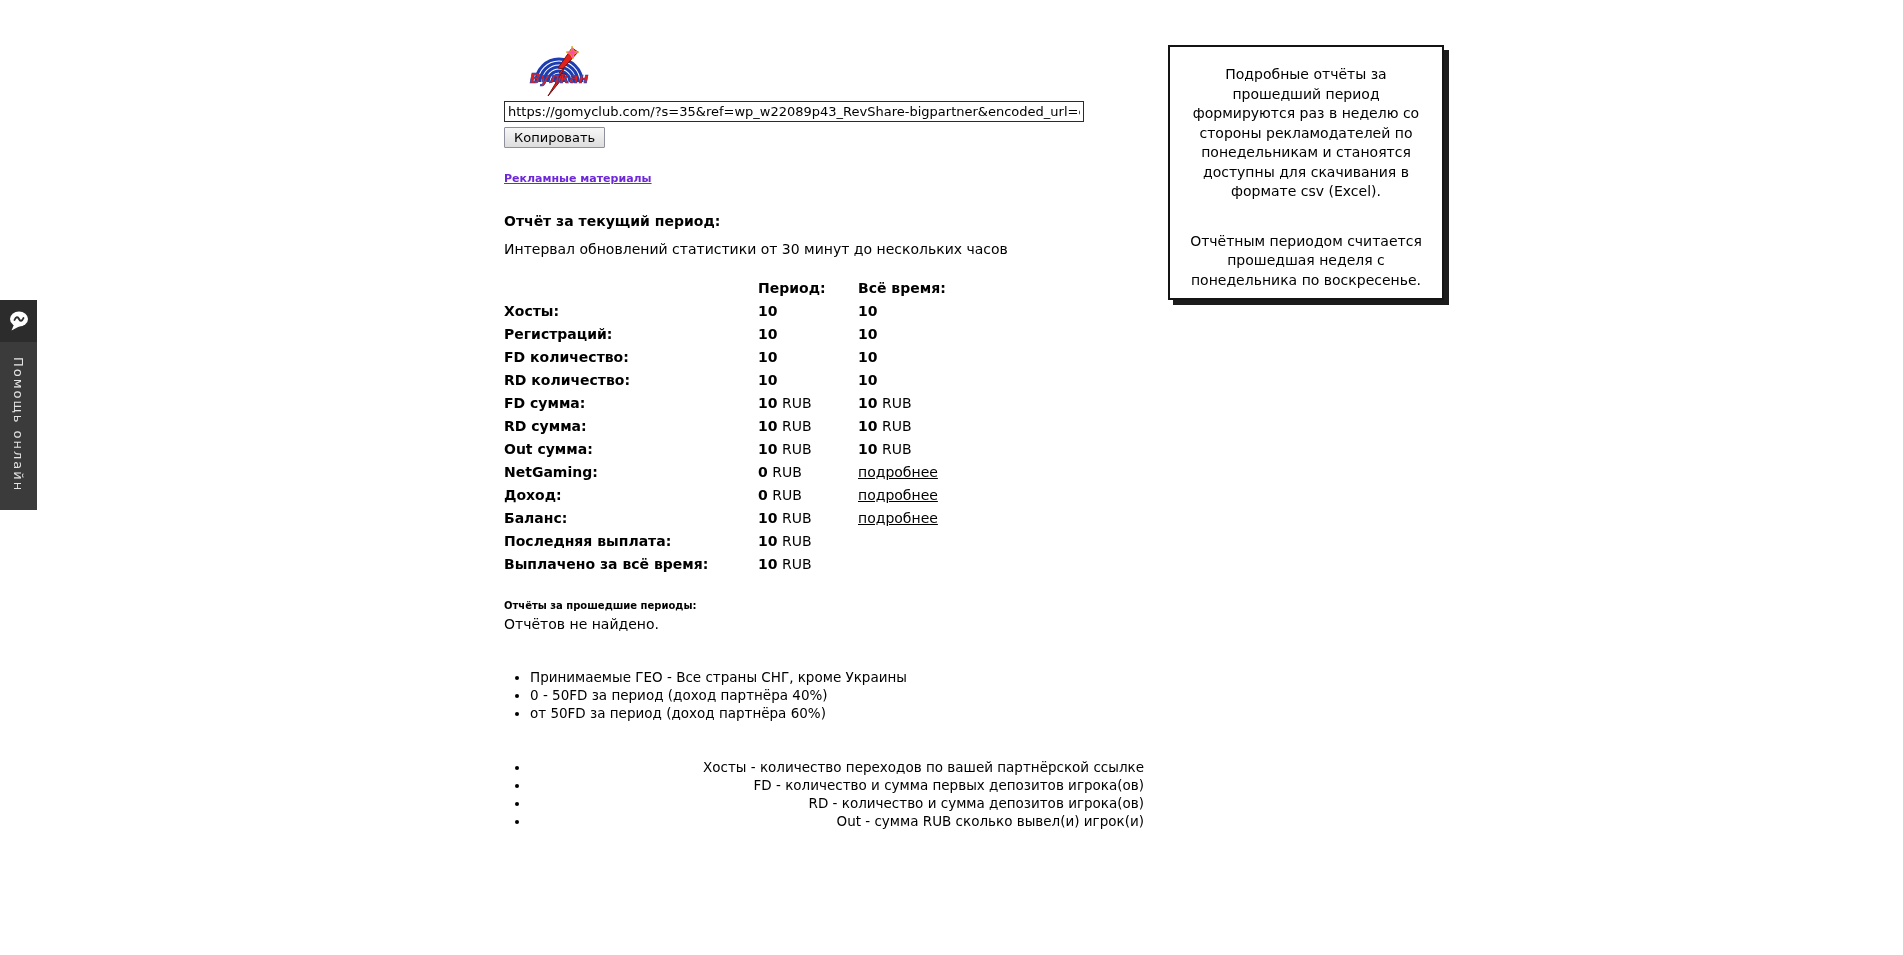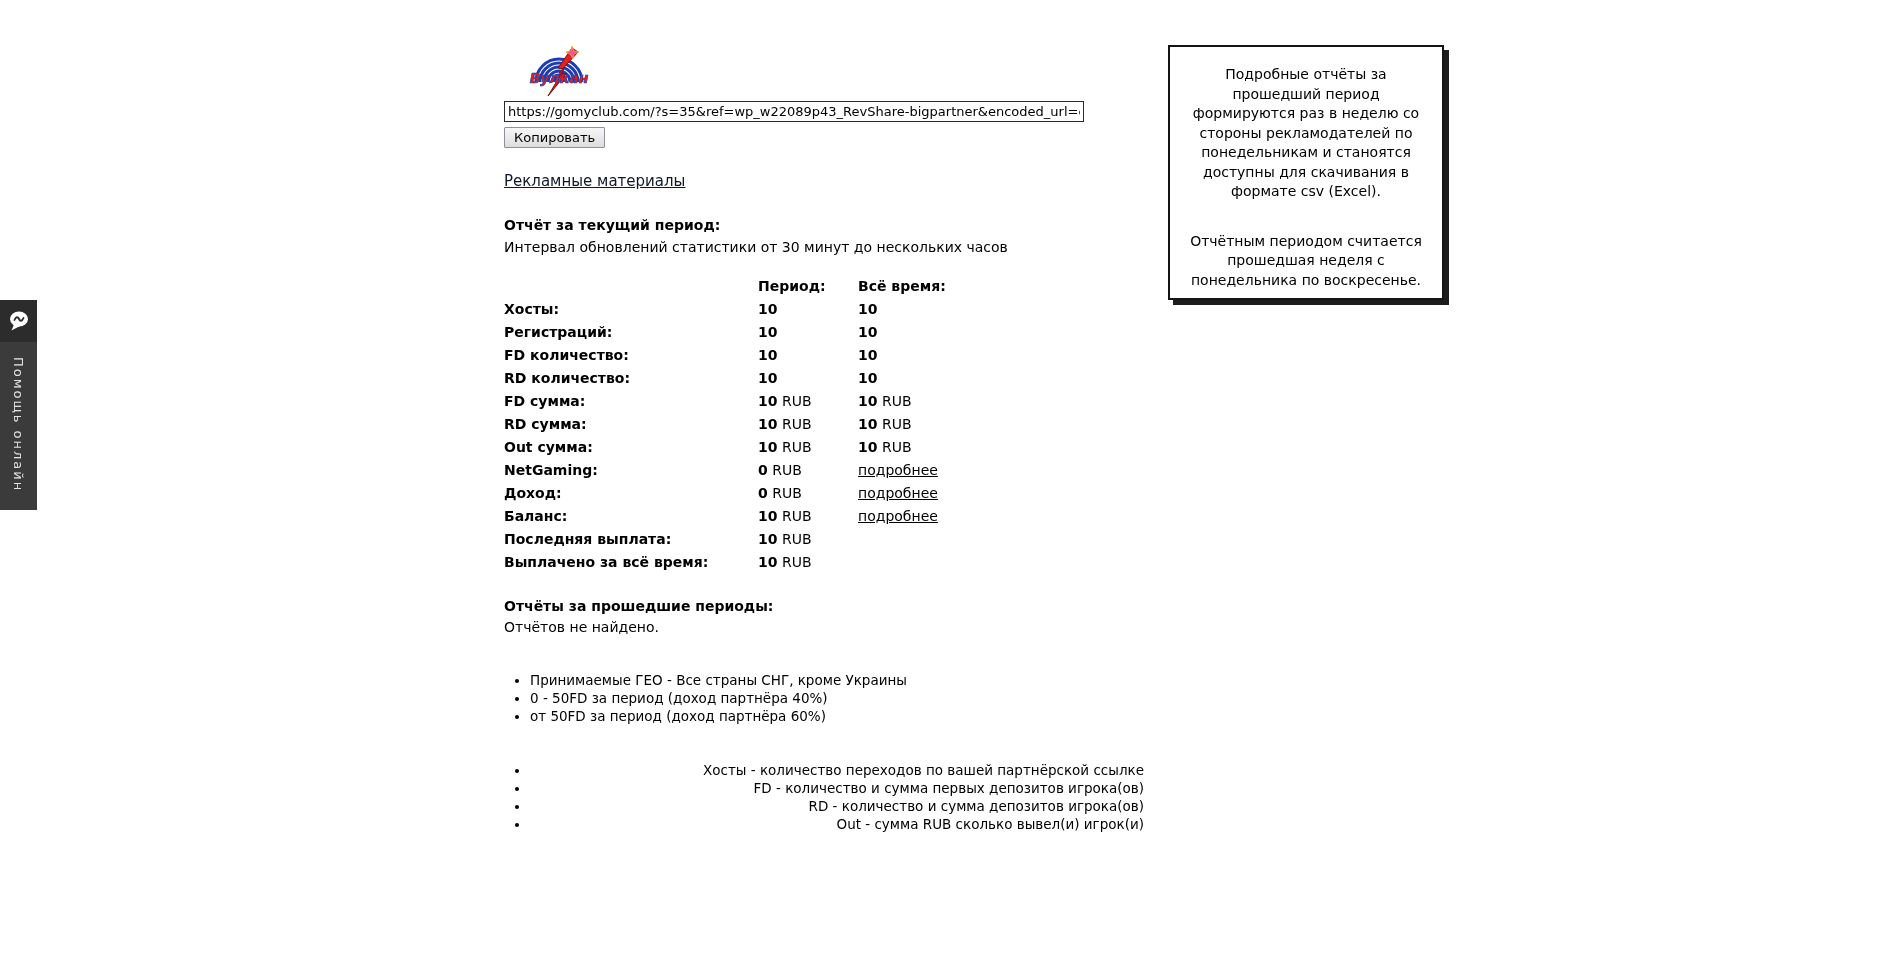--- a/index.html
+++ b/index.html
@@ -18,41 +18,41 @@
   }
   .copy-btn {
     margin-top: 5px; padding: 2px 9px; font-size: 13px; color: #000;
     font-family: "DejaVu Sans", sans-serif;
     border: 1px solid #8f8f9d; border-radius: 1px;
     background: linear-gradient(#f7f7f7, #dddddd);
     cursor: pointer;
   }
 
   .red-link {
-    display: inline-block; color: #0f172a; font-weight: normal;
-    font-size: 15px; text-decoration: underline; cursor: pointer;
+    display: inline-block; color: #6d28d9; font-weight: bold;
+    font-size: 11px; text-decoration: underline; cursor: pointer;
   }
   .promo-link { margin-top: 24px; }
   .back-link  { margin-top: 42px; }
 
   .section-title { margin-top: 27px; font-weight: bold; font-size: 14px; }
-  .section-sub   { margin-top: 6px; font-size: 14px; }
+  .section-sub   { margin-top: 12px; font-size: 14px; }
 
   .stats-grid, .summary-grid {
     display: grid; grid-template-columns: 254px 100px 170px;
     font-size: 14px;
   }
   .stats-grid { margin-top: 20px; }
   .summary-grid { }
   .cell { line-height: 23px; white-space: nowrap; }
   .cell.head, .cell.label { font-weight: bold; }
   .cell b { font-weight: bold; }
   .detail-link { color: #000; text-decoration: underline; cursor: pointer; }
 
-  .past-title { margin-top: 24px; font-weight: bold; font-size: 14px; }
+  .past-title { margin-top: 24px; font-weight: bold; font-size: 10px; }
   .past-empty { margin-top: 5px; font-size: 14px; }
 
   ul.bullets { margin-top: 36px; margin-left: 26px; font-size: 13.5px; }
   ul.bullets li { line-height: 18px; list-style: disc; }
   ul.bullets.second { margin-top: 36px; text-align: right; }
 
   
   .info-box {
     position: absolute; left: 1168px; top: 45px; width: 276px; height: 255px;
     background: #fff; border: 2px solid #141414;

